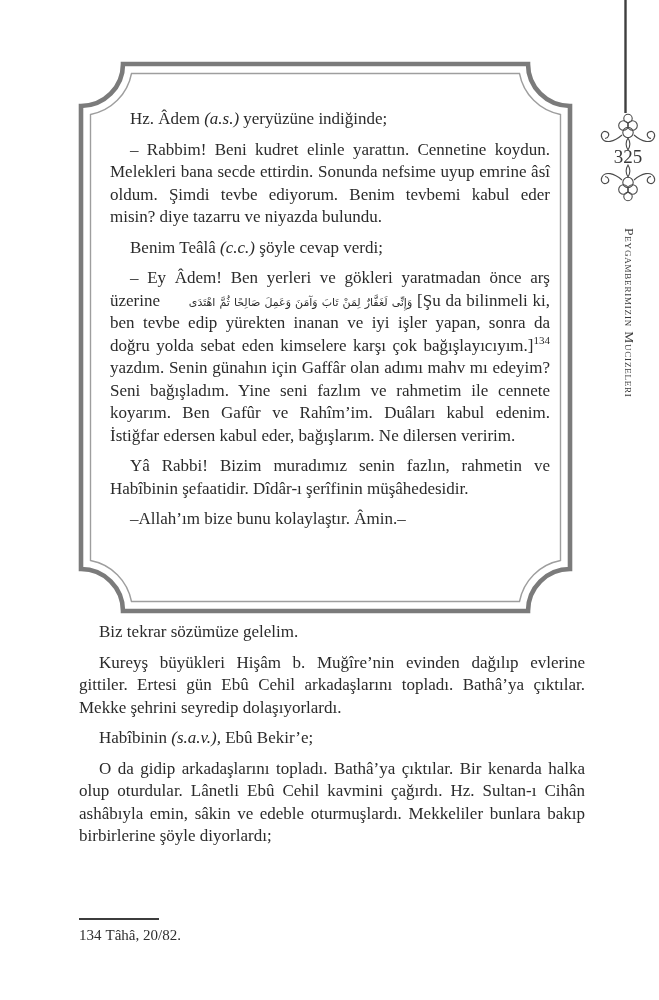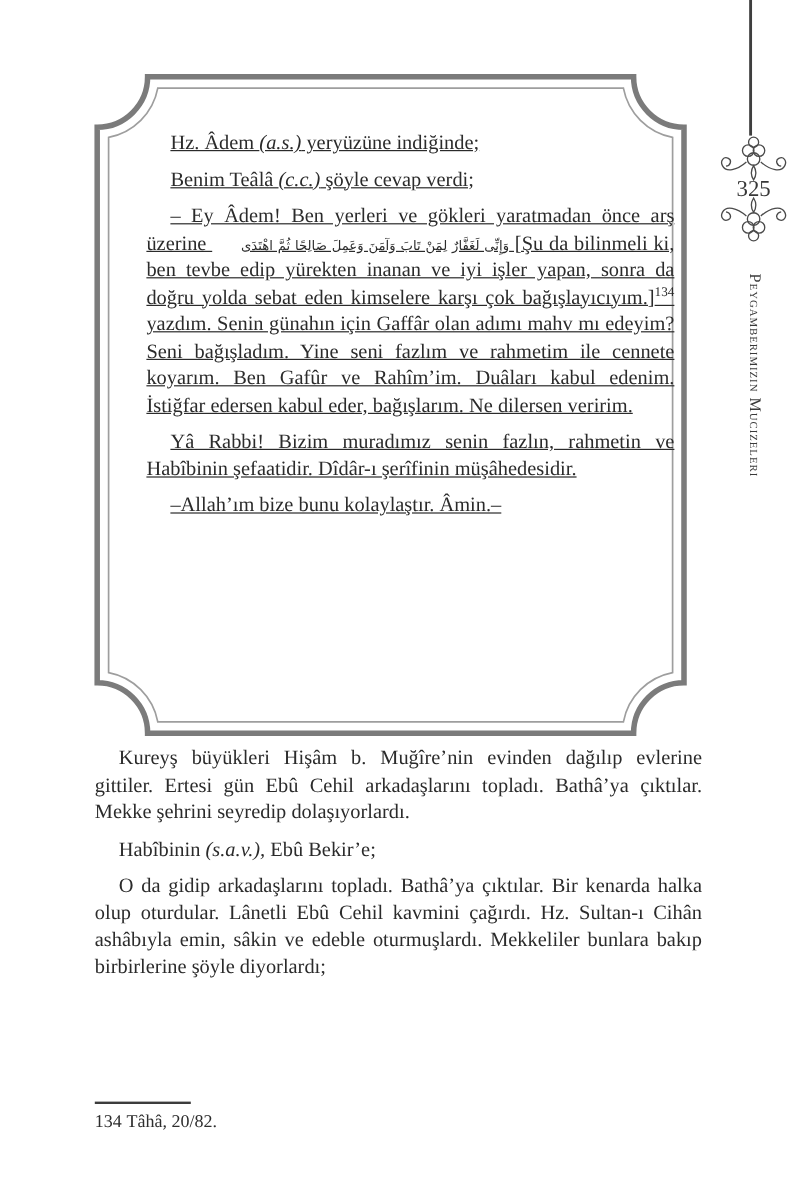--- a/index.html
+++ b/index.html
@@ -7,22 +7,22 @@
     position: relative;
     width: 659px; height: 1000px;
     background: #ffffff;
     font-family: "Liberation Serif", "DejaVu Serif", serif;
     color: #2b2b2b;
     overflow: hidden;
   }
   .deco-svg { position:absolute; left:0; top:0; width:659px; height:1000px; }
 
   .framed-text {
-    position:absolute; left:122px; top:108px; width:440px;
-    font-size:17px; line-height:22.5px; text-align:justify;text-decoration:underline;
+    position:absolute; left:110px; top:108px; width:440px;
+    font-size:17px; line-height:22.5px; text-align:justify;
   }
   .body-text {
     position:absolute; left:79px; top:621px; width:506px;
     font-size:17px; line-height:22.5px; text-align:justify;
   }
   .para { margin:0; text-indent:20px; }
   .para + .para { margin-top:8px; }
   .para .italic { font-style:italic; }
   .para .arabic {
     font-family:"DejaVu Sans", sans-serif;
@@ -77,29 +77,31 @@
       <path d="M 628,138 C 625.5,142 625.5,146 628,150 C 630.5,146 630.5,142 628,138 Z"></path>
     </g>
 
     <use href="#knot" transform="translate(0,315) scale(1,-1)"></use>
 
     <text x="628" y="163" text-anchor="middle" font-family="Liberation Serif, serif" font-size="19" fill="#383838">325</text>
   </svg>
 
   <div class="framed-text">
       <p class="para"><span>Hz. Âdem </span><span class="italic">(a.s.)</span><span> yeryüzüne indiğinde;</span></p>
+      <p class="para"><span>– Rabbim! Beni kudret elinle yarattın. Cennetine koydun. Melekleri bana secde ettirdin. Sonunda nefsime uyup emrine âsî oldum. Şimdi tevbe ediyorum. Benim tevbemi kabul eder misin? diye tazarru ve niyazda bulundu.</span></p>
       <p class="para"><span>Benim Teâlâ </span><span class="italic">(c.c.)</span><span> şöyle cevap verdi;</span></p>
       <p class="para"><span>– Ey Âdem! Ben yerleri ve gökleri yaratmadan önce arş üzerine </span><span class="arabic">وَإِنِّى لَغَفَّارٌ لِمَنْ تَابَ وَآمَنَ وَعَمِلَ صَالِحًا ثُمَّ اهْتَدَى</span><span> [Şu da bilinmeli ki, ben tevbe edip yürekten inanan ve iyi işler yapan, sonra da doğru yolda sebat eden kimselere karşı çok bağışlayıcıyım.]</span><sup>134</sup><span> yazdım. Senin günahın için Gaffâr olan adımı mahv mı edeyim? Seni bağışladım. Yine seni fazlım ve rahmetim ile cennete koyarım. Ben Gafûr ve Rahîm’im. Duâları kabul edenim. İstiğfar edersen kabul eder, bağışlarım. Ne dilersen veririm.</span></p>
       <p class="para"><span>Yâ Rabbi! Bizim muradımız senin fazlın, rahmetin ve Habîbinin şefaatidir. Dîdâr-ı şerîfinin müşâhedesidir.</span></p>
       <p class="para"><span>–Allah’ım bize bunu kolaylaştır. Âmin.–</span></p>
     </div>
 
   <div class="margin-title">Peygamberimizin Mucizeleri</div>
 
   <div class="body-text">
+      <p class="para"><span>Biz tekrar sözümüze gelelim.</span></p>
       <p class="para"><span>Kureyş büyükleri Hişâm b. Muğîre’nin evinden dağılıp evlerine gittiler. Ertesi gün Ebû Cehil arkadaşlarını topladı. Bathâ’ya çıktılar. Mekke şehrini seyredip dolaşıyorlardı.</span></p>
       <p class="para"><span>Habîbinin </span><span class="italic">(s.a.v.),</span><span> Ebû Bekir’e;</span></p>
       <p class="para"><span>O da gidip arkadaşlarını topladı. Bathâ’ya çıktılar. Bir kenarda halka olup oturdular. Lânetli Ebû Cehil kavmini çağırdı. Hz. Sultan-ı Cihân ashâbıyla emin, sâkin ve edeble oturmuşlardı. Mekkeliler bunlara bakıp birbirlerine şöyle diyorlardı;</span></p>
     </div>
 
   <div class="footnote-rule"></div>
   <div class="footnote">
     <span class="fn-marker">134</span><span class="fn-text">Tâhâ, 20/82.</span>
   </div>
 

